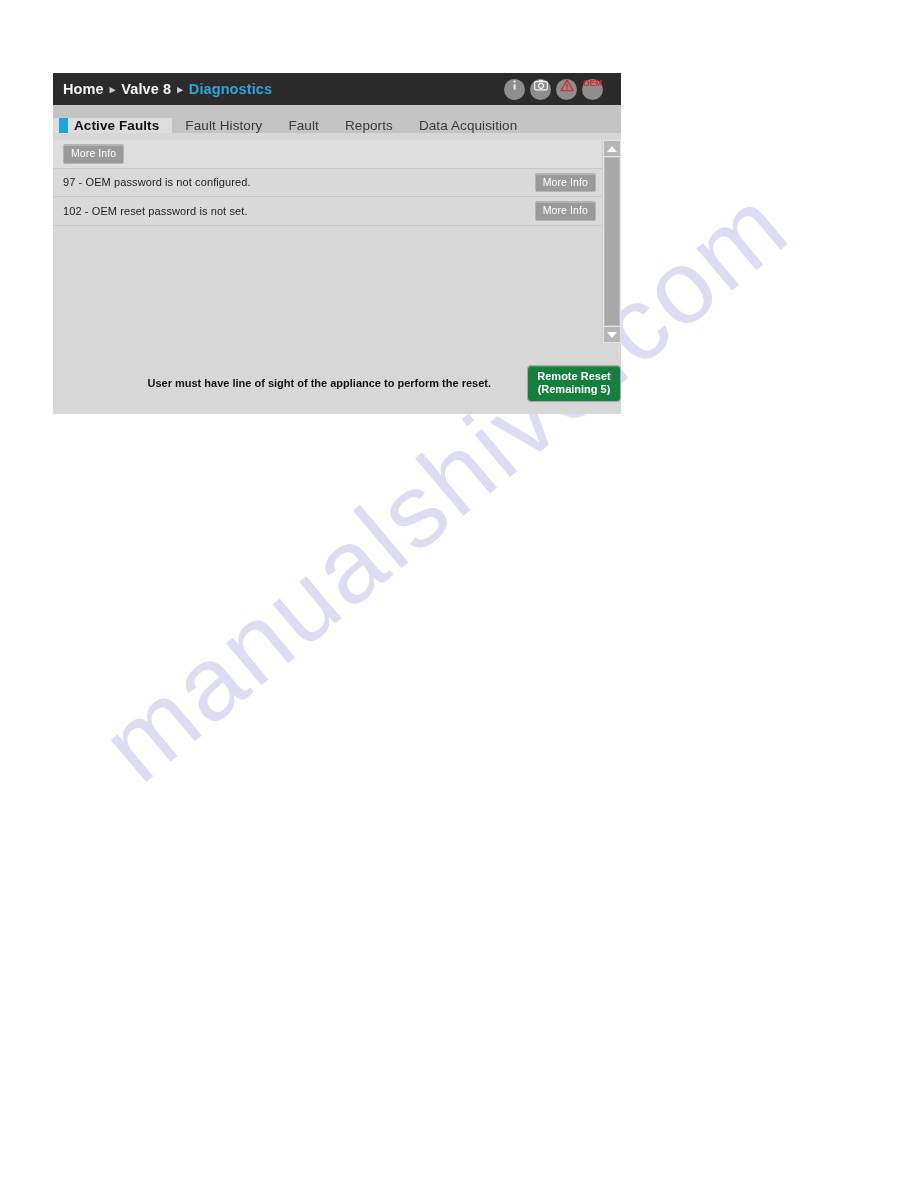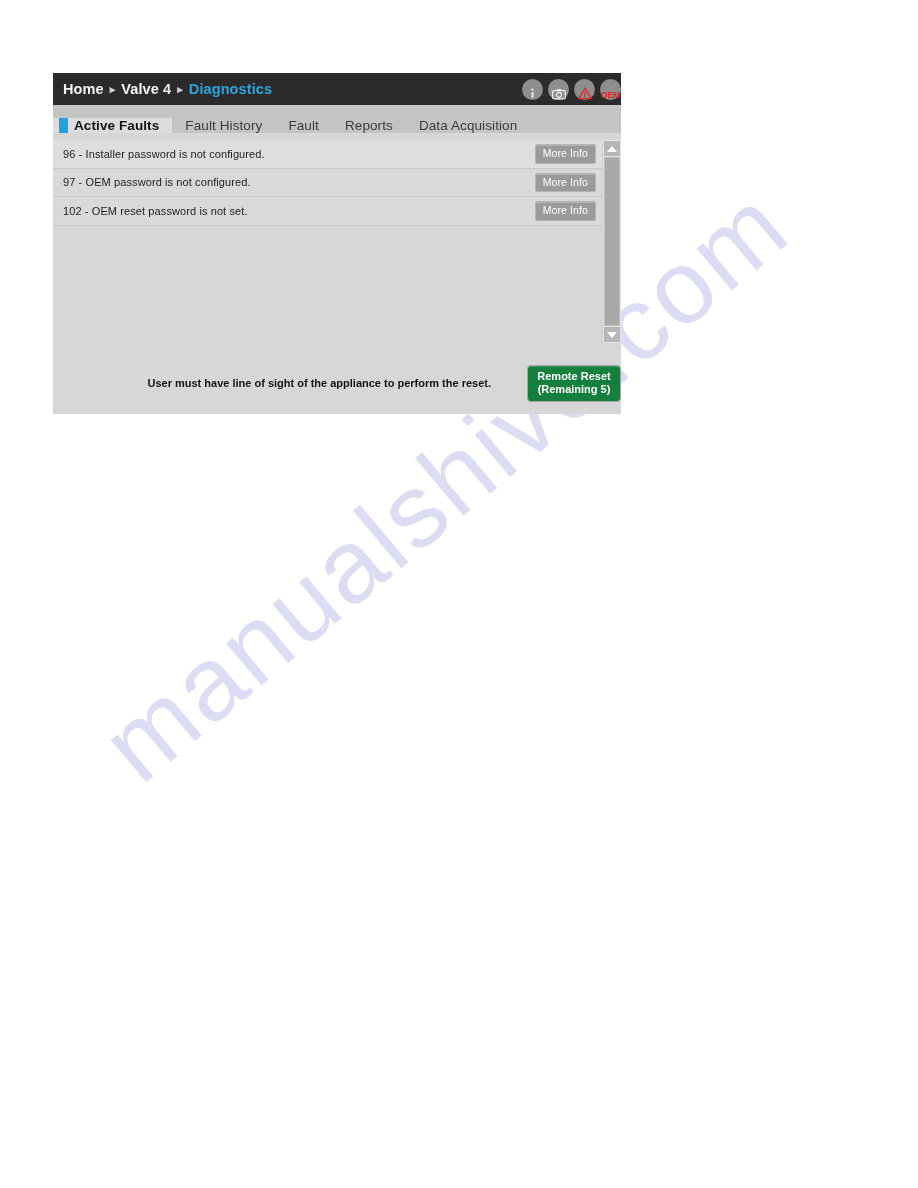--- a/index.html
+++ b/index.html
@@ -55,21 +55,21 @@
     box-sizing: border-box;
   }
 
   
   .titlebar {
     height: 32px;
     background: #2b2b2b;
     display: flex;
     align-items: center;
     justify-content: space-between;
-    padding: 0 0 0 10px;
+    padding: 0 18px 0 10px;
     box-sizing: border-box;
   }
   .breadcrumb {
     display: flex;
     align-items: center;
     font-size: 14.5px;
     font-weight: bold;
     color: #f2f2f2;
     letter-spacing: .1px;
   }
@@ -87,21 +87,21 @@
     display: flex;
     align-items: center;
     gap: 5px;
   }
   .ticon {
     width: 21px;
     height: 21px;
     border-radius: 50%;
     background: #8e8e8e;
     display: flex;
-    align-items: flex-end;
+    align-items: flex-start;
     justify-content: center;
     position: relative;
   }
   .ticon svg { display: block; }
   .ticon .ilabel {
     font-size: 8.5px;
     font-weight: bold;
     color: #e02626;
     letter-spacing: -.2px;
     line-height: 1;
@@ -285,21 +285,21 @@
   <div class="watermark-text">manualshive.com</div>
 </div>
 
 <div class="panel">
 
   <div class="titlebar">
 
     <div class="breadcrumb">
       <span class="crumb">Home</span>
       <span class="crumb-sep">▸</span>
-      <span class="crumb">Valve 4</span>
+      <span class="crumb">Valve 8</span>
       <span class="crumb-sep">▸</span>
       <span class="crumb active">Diagnostics</span>
     </div>
 
     <div class="title-icons">
 
       <div class="ticon" title="info">
         <svg width="13" height="13" viewBox="0 0 13 13" aria-hidden="true">
           <circle cx="6.5" cy="2.6" r="1.15" fill="#f2f2f2"></circle>
           <path d="M5.6 5.2 h1.9 v5.4 h-1.9 z" fill="#f2f2f2"></path>
@@ -348,21 +348,20 @@
     </div>
   </div>
 
   <div class="panel-body">
 
     <div class="list-wrap">
 
       <div class="list">
 
         <div class="fault-row">
-          <span class="fault-text">96 - Installer password is not configured.</span>
           <button class="more-info">More Info</button>
         </div>
 
         <div class="fault-row">
           <span class="fault-text">97 - OEM password is not configured.</span>
           <button class="more-info">More Info</button>
         </div>
 
         <div class="fault-row">
           <span class="fault-text">102 - OEM reset password is not set.</span>

